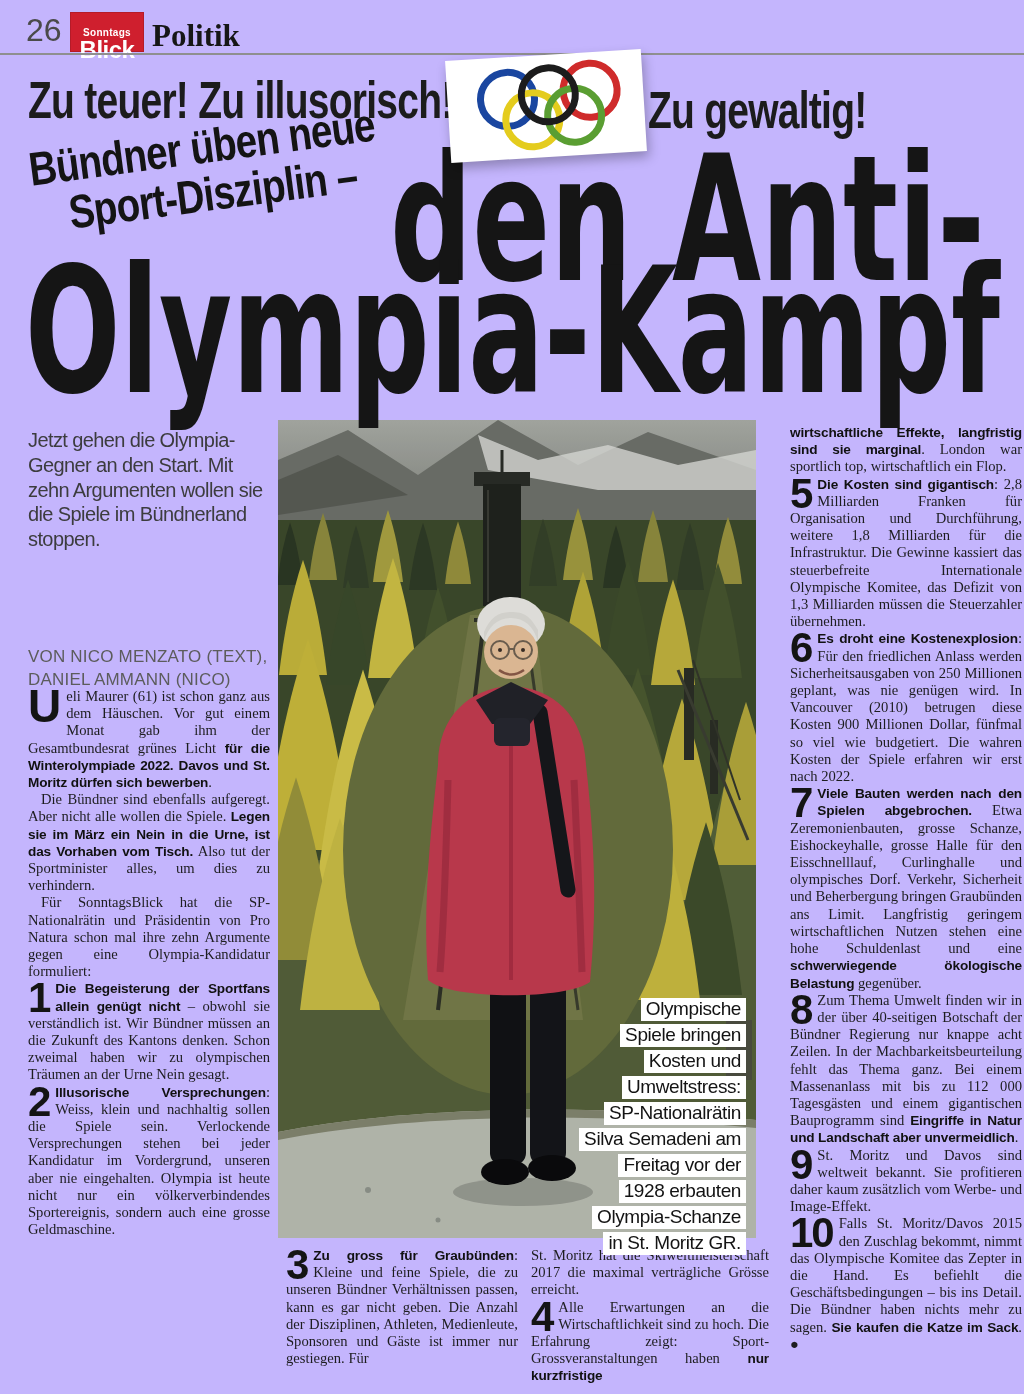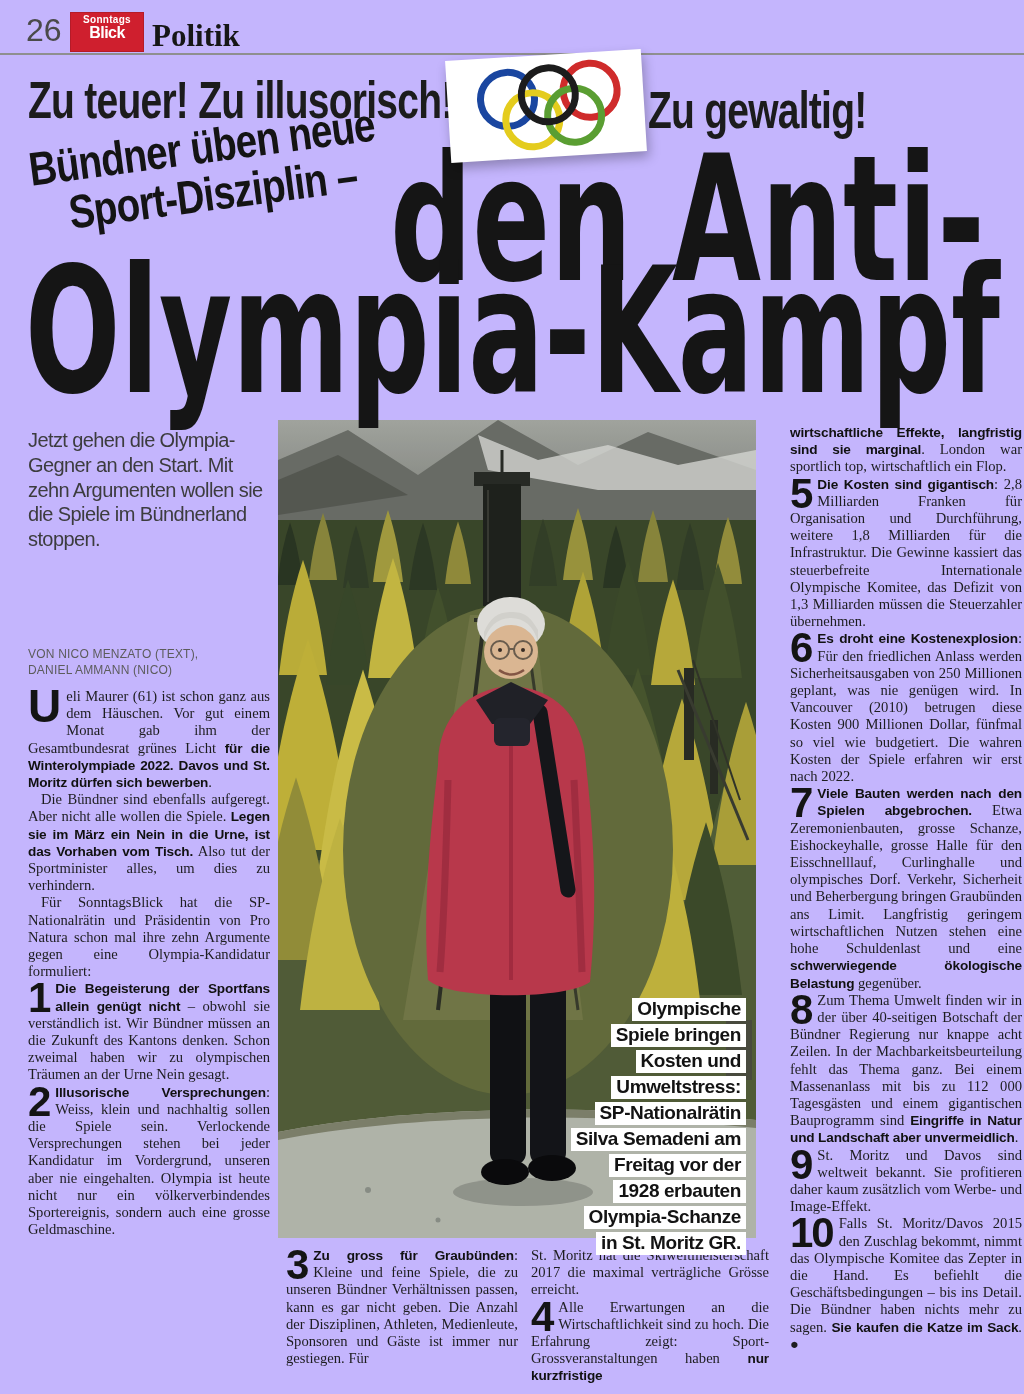--- a/index.html
+++ b/index.html
@@ -4,23 +4,23 @@
 <style>
   html,body{margin:0;padding:0;background:#e8e8e8;}
   #page{position:relative;width:1024px;height:1394px;background:#c4b5fd;overflow:hidden;
         font-family:"Liberation Serif",serif;color:#1d1d1f;}
   
   .pagenum{position:absolute;left:26px;top:12px;font-family:"Liberation Sans",sans-serif;
            font-size:32px;color:#4a4a4a;}
   .logo{position:absolute;left:70px;top:12px;width:74px;height:40px;background:#cf1f2e;
         text-align:center;line-height:1;box-shadow:0 0 0 1px #b51b28 inset;}
   .logo .l1{display:block;color:#fff;font-family:"Liberation Sans",sans-serif;font-weight:bold;
-            font-size:10px;padding-top:3px;letter-spacing:.3px;}
+            font-size:10px;padding-top:16px;letter-spacing:.3px;}
   .logo .l2{display:block;color:#fff;font-family:"Liberation Sans",sans-serif;font-weight:bold;
-            font-size:16px;letter-spacing:-.5px;}
+            font-size:24px;letter-spacing:-.5px;}
   .section{position:absolute;left:152px;top:12px;font-family:"Liberation Serif",serif;
            font-weight:bold;font-size:31px;color:#161616;margin-top:6px;}
   .hrule{position:absolute;left:0;right:0;top:53px;height:2px;background:#8f8f8f;}
   
   .kickline{position:absolute;top:70px;font-family:"Liberation Sans",sans-serif;font-weight:bold;
             font-size:52px;color:#1c1c1c;transform:scaleX(.75);transform-origin:left top;
             letter-spacing:-1px;white-space:nowrap;}
   #kick-left{left:28px;}
   #kick-right{left:648px;top:80px;}
   .ringscard{position:absolute;left:448px;top:55px;width:196px;height:102px;background:#fff;
@@ -31,21 +31,21 @@
   .slant .s1,.slant .s2{display:block;font-size:47px;letter-spacing:-1px;transform:scaleX(.82);
          transform-origin:left top;white-space:nowrap;}
   .slant .s2{margin-left:34px;}
   #giant{position:absolute;left:0;top:100px;width:1024px;height:350px;z-index:3;}
   #giant text{font-family:"DejaVu Sans",sans-serif;font-weight:bold;fill:#151515;}
   
   .lead{position:absolute;left:28px;top:428px;width:238px;
         font-family:"Liberation Sans",sans-serif;font-size:20px;line-height:1.24;
         color:#3c3c3e;letter-spacing:-.6px;}
   .byline{position:absolute;left:28px;top:646px;width:240px;
-          font-family:"Liberation Sans",sans-serif;font-size:12px;color:#5c5c5c;
+          font-family:"Liberation Sans",sans-serif;font-size:17px;color:#5c5c5c;
           letter-spacing:.2px;line-height:1.35;}
   
   .col{position:absolute;font-size:14.6px;line-height:17.2px;text-align:justify;color:#1d1d1f;}
   .col p{margin:0;}
   .col p.ind{text-indent:13px;}
   .bs{font-family:"Liberation Sans",sans-serif;font-weight:bold;font-size:13.6px;
       letter-spacing:-.15px;color:#111;}
   .dcap{float:left;font-family:"Liberation Sans",sans-serif;font-weight:bold;font-size:46px;
         line-height:34px;margin:1px 5px 0 0;color:#141414;}
   .dn{float:left;font-family:"Liberation Sans",sans-serif;font-weight:bold;font-size:42px;
@@ -53,21 +53,21 @@
   #col-left{left:28px;top:688px;width:242px;}
   #col-mid1{left:286px;top:1247px;width:232px;}
   #col-mid2{left:531px;top:1247px;width:238px;}
   #col-right{left:790px;top:424px;width:232px;}
   
   .photo{position:absolute;left:278px;top:420px;width:478px;height:818px;background:#55603a;}
   .photo svg{display:block;width:100%;height:100%;}
   .caption{position:absolute;right:10px;top:578px;width:185px;text-align:right;z-index:6;}
   .caption .cl{margin:0 0 3px 0;}
   .caption .cl span{display:inline-block;background:#fff;color:#131313;
-      font-family:"Liberation Sans",sans-serif;font-weight:bold;font-size:19px;
+      font-family:"Liberation Sans",sans-serif;font-weight:normal;font-size:19px;
       letter-spacing:-.4px;padding:0 5px 2px;line-height:21px;}
 </style>
 </head>
 <body>
 
 <div id="page">
 
   <div class="pagenum">26</div>
   <div class="logo">
     <span class="l1">Sonntags</span>

